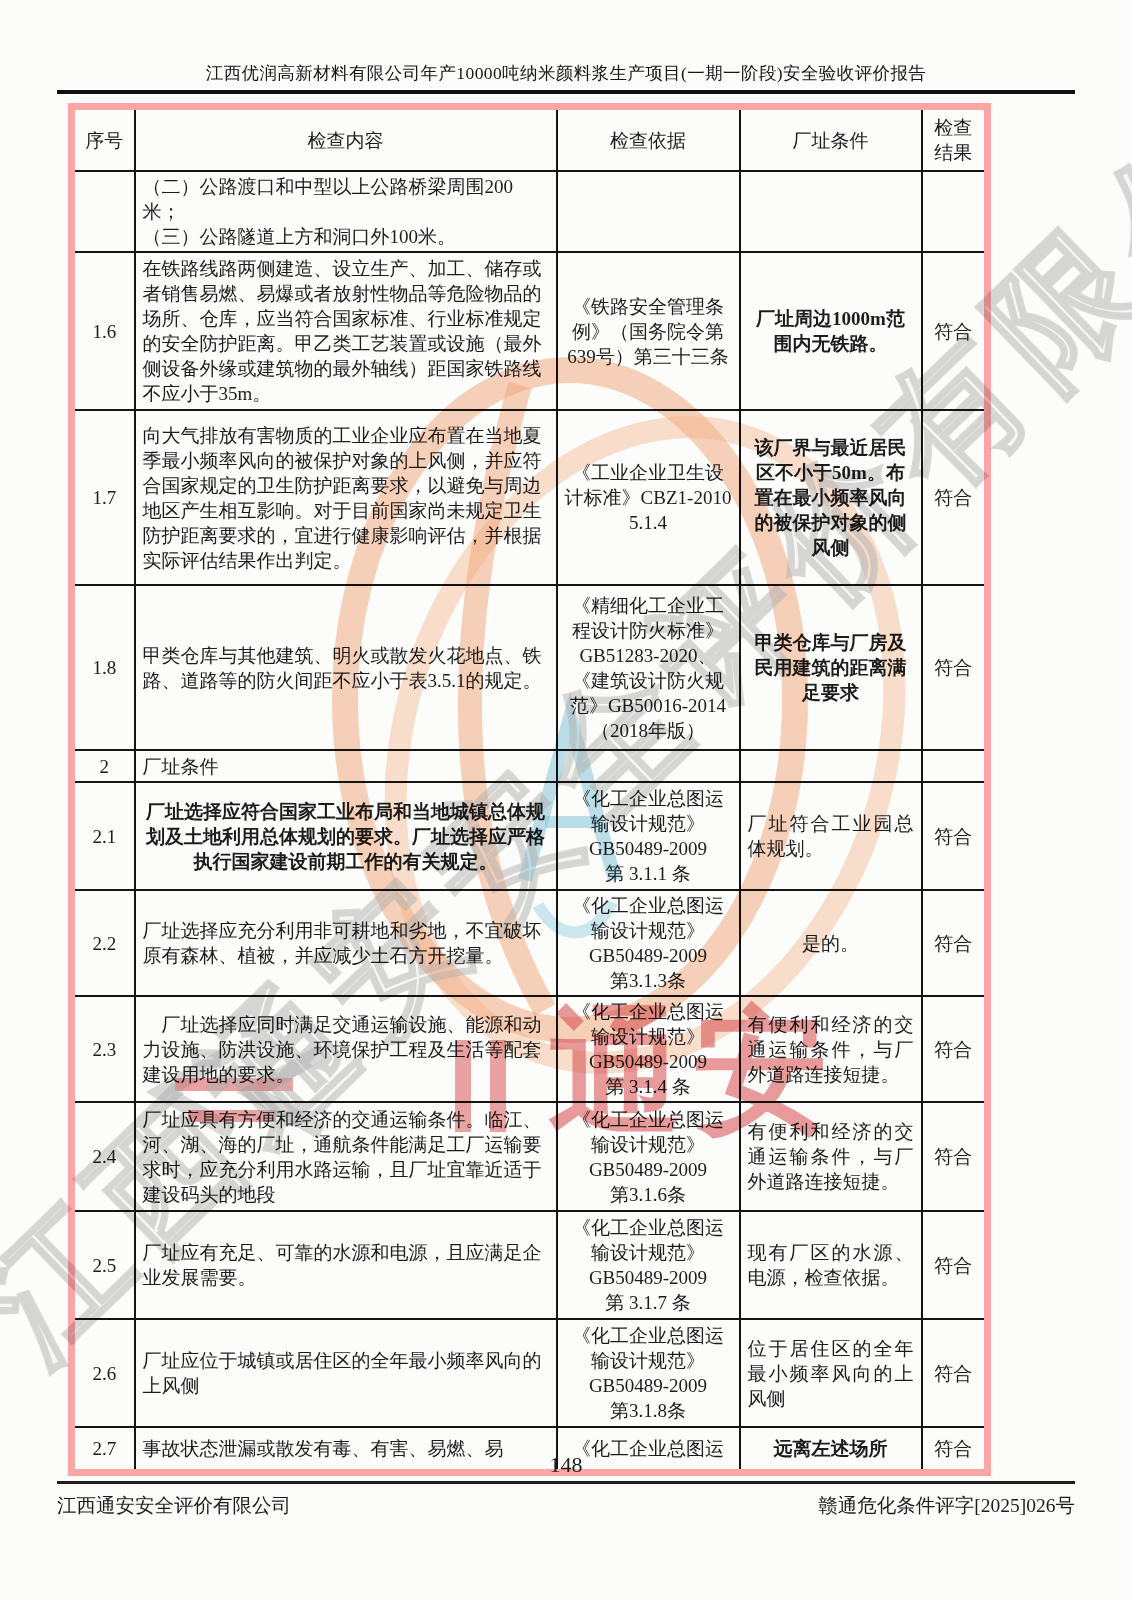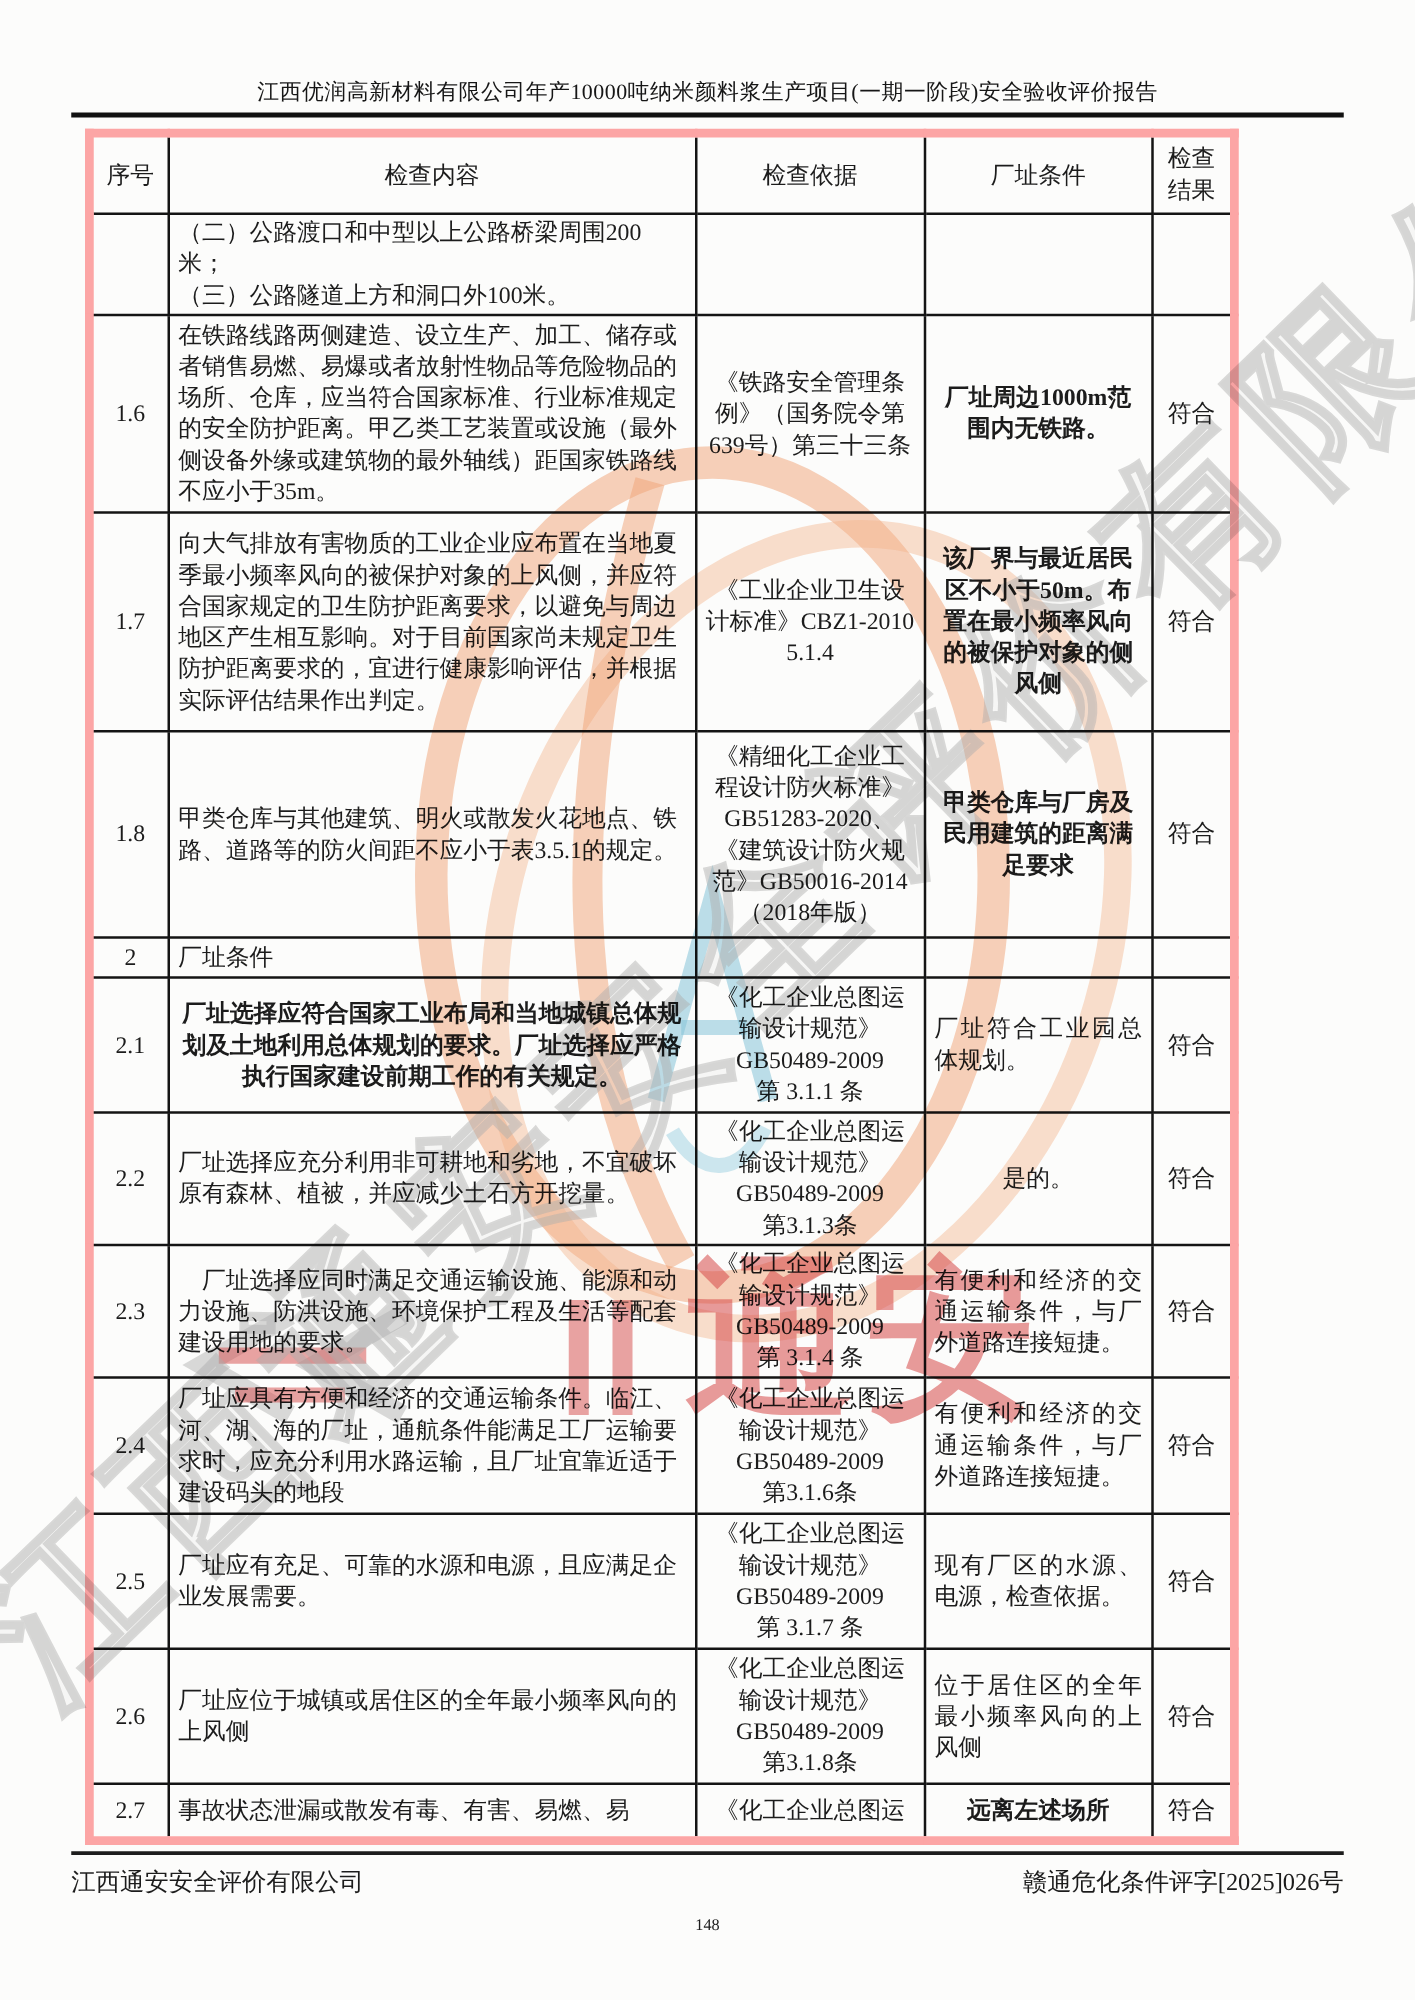--- a/index.html
+++ b/index.html
@@ -39,21 +39,21 @@
   }
   td.no{text-align:center;padding:2px 2px;}
   td.content{text-align:left;white-space:pre-line;}
   td.basis{text-align:center;white-space:pre-line;}
   td.actual{text-align:center;}
   td.result{text-align:center;}
   .center{text-align:center !important;font-weight:bold;}
   .left{text-align:left;}
   .justify{text-align:justify !important;text-justify:inter-ideograph;}
   
-  .page-number{position:absolute;top:1532px;left:0;width:100%;text-align:center;font-size:13px;z-index:1;}
+  .page-number{position:absolute;top:1452px;left:0;width:100%;text-align:center;font-size:22px;z-index:1;}
   .footer-rule{position:absolute;top:1481px;left:57px;right:57px;height:3px;background:#1d1d1d;z-index:1;}
   .footer-left{position:absolute;top:1492px;left:57px;font-size:19.5px;z-index:1;}
   .footer-right{position:absolute;top:1492px;right:57px;font-size:19.5px;z-index:1;}
   
   .watermark{
     position:absolute;inset:0;z-index:2;
     pointer-events:none;
     mix-blend-mode:multiply;
   }
   .wm-diagonal{

